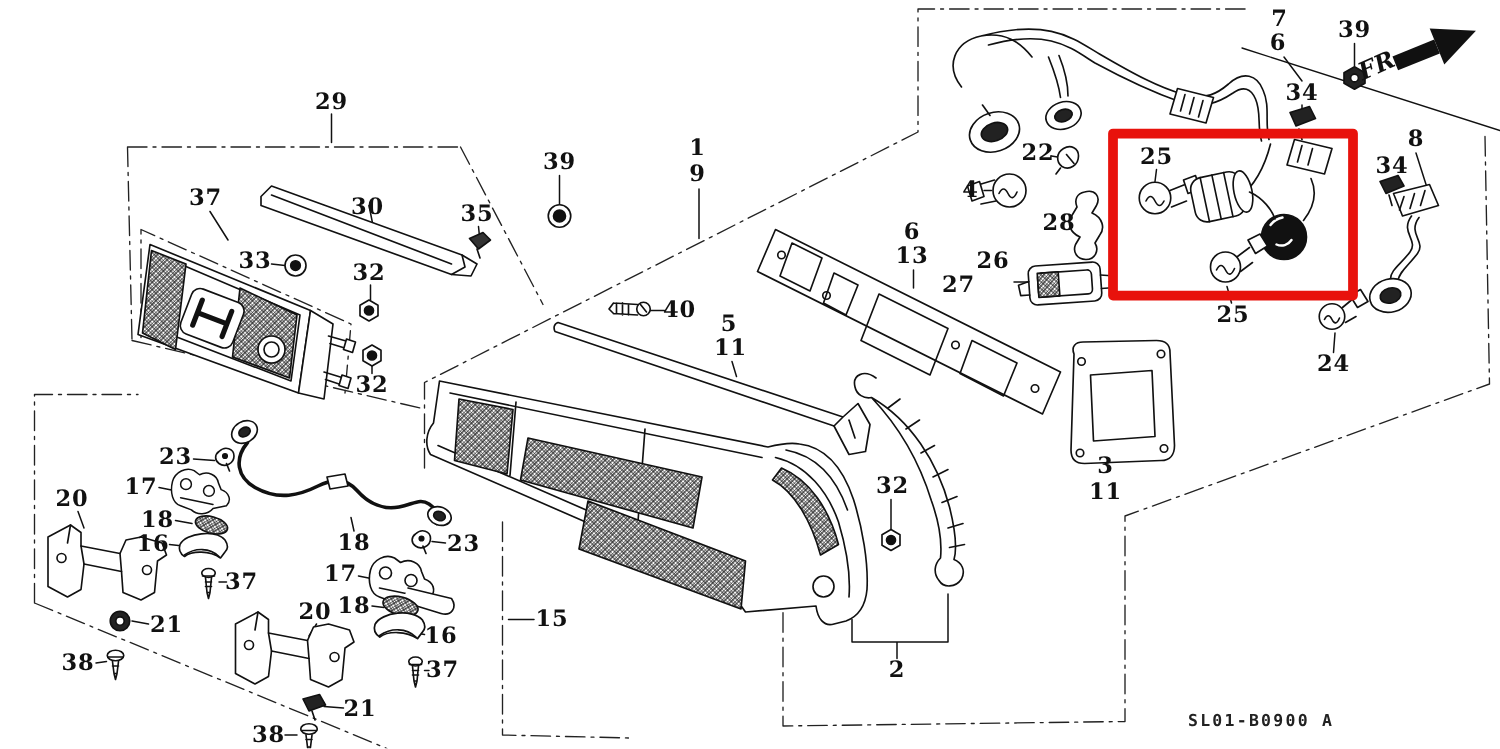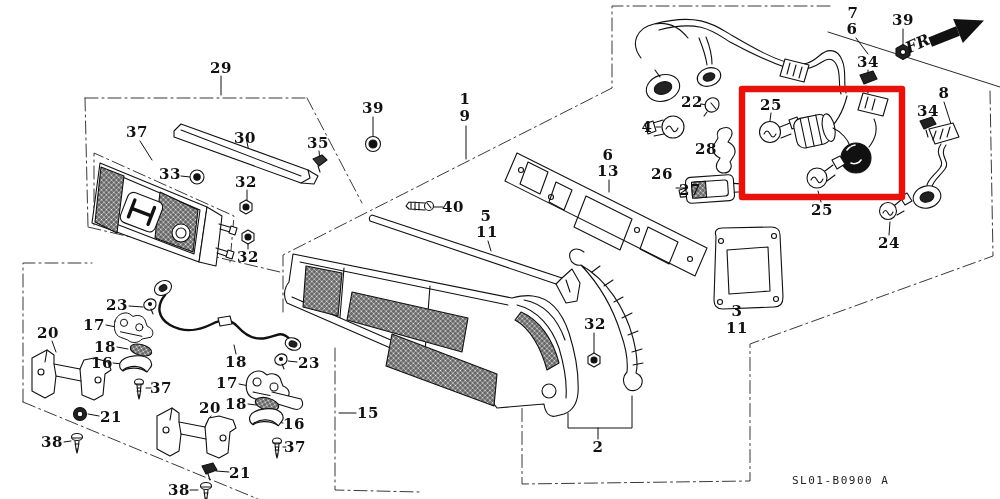--- a/index.html
+++ b/index.html
@@ -9,21 +9,21 @@
   }
   .stage svg { position:absolute; left:0; top:0; }
   .co {
     position:absolute; transform:translate(-50%,-50%);
     font-weight:700; font-size:15px; color:#111; letter-spacing:.5px;
     white-space:nowrap; line-height:1; user-select:none;
   }
   .code {
     position:absolute; left:792px; top:474px;
     font-family:"DejaVu Sans Mono", monospace; font-size:11px;
-    font-weight:400; letter-spacing:1.5px; color:#222;
+    font-weight:700; letter-spacing:1.5px; color:#222;
   }
   .fr {
     position:absolute; left:905px; top:33px; transform:rotate(-24deg);
     font-weight:700; font-style:italic; font-size:16px; color:#111;
   }
 </style>
 </head>
 <body>
 
 <div class="stage">
@@ -306,21 +306,21 @@
 <div class="co" style="left:248px;top:257px">32</div>
 <div class="co" style="left:373px;top:108px">39</div>
 <div class="co" style="left:465px;top:99px">1</div>
 <div class="co" style="left:465px;top:116px">9</div>
 <div class="co" style="left:453px;top:207px">40</div>
 <div class="co" style="left:486px;top:216px">5</div>
 <div class="co" style="left:487px;top:232px">11</div>
 <div class="co" style="left:608px;top:155px">6</div>
 <div class="co" style="left:608px;top:171px">13</div>
 <div class="co" style="left:662px;top:174px">26</div>
-<div class="co" style="left:690px;top:190px">27</div>
+<div class="co" style="left:639px;top:190px">27</div>
 <div class="co" style="left:706px;top:149px">28</div>
 <div class="co" style="left:692px;top:102px">22</div>
 <div class="co" style="left:647px;top:127px">4</div>
 <div class="co" style="left:853px;top:13px">7</div>
 <div class="co" style="left:852px;top:29px">6</div>
 <div class="co" style="left:868px;top:62px">34</div>
 <div class="co" style="left:903px;top:20px">39</div>
 <div class="co" style="left:771px;top:105px">25</div>
 <div class="co" style="left:822px;top:210px">25</div>
 <div class="co" style="left:944px;top:93px">8</div>

